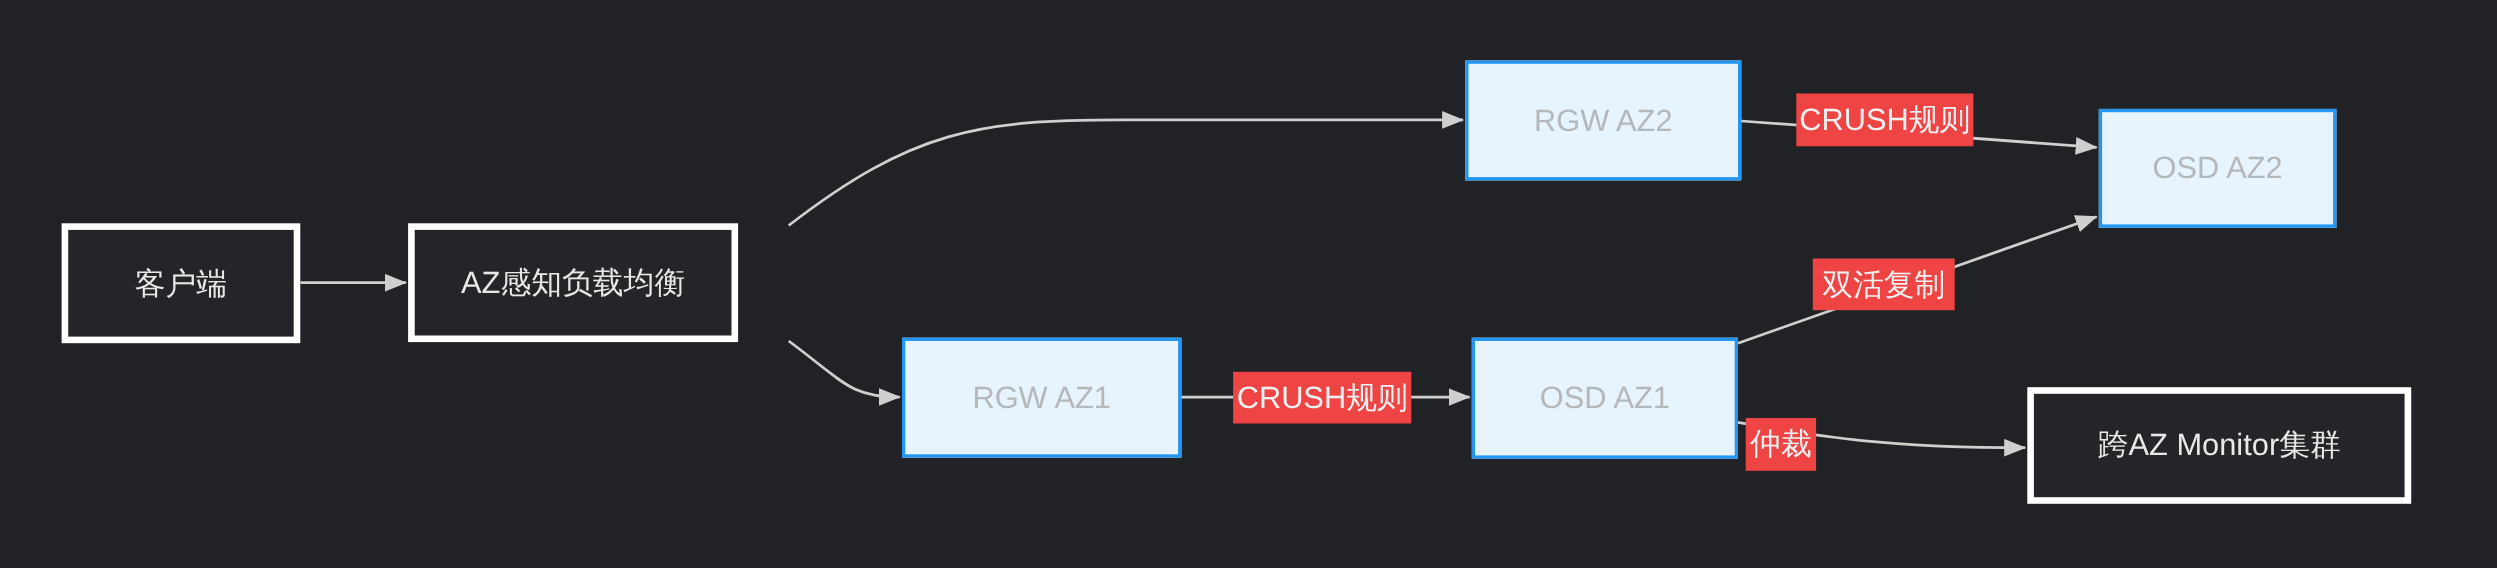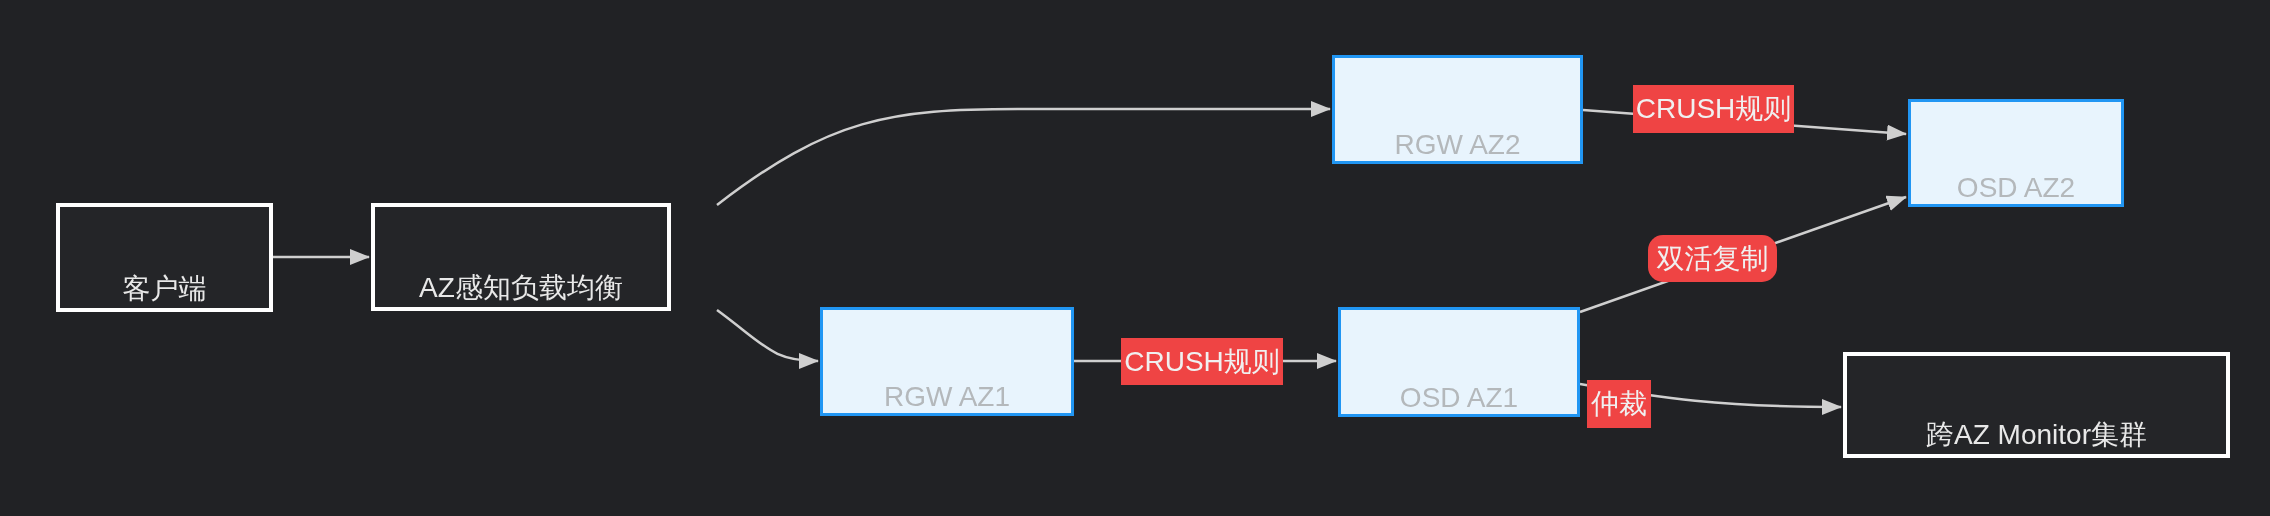--- a/index.html
+++ b/index.html
@@ -23,29 +23,29 @@
   }
   .edge {
     fill: none;
     stroke: #cfcfcf;
     stroke-width: 2.5;
   }
   .node {
     position: absolute;
     box-sizing: border-box;
     display: flex;
-    align-items: flex-end;
+    align-items: center;
     justify-content: center;
     font-size: 28px;
     text-align: center;
     white-space: nowrap;
   }
   .node-dark {
     background: #242528;
-    border: 4px solid #ffffff;
+    border: 6px solid #ffffff;
     color: #e8e8e8;
   }
   .node-blue {
     background: #e8f4fd;
     border: 3px solid #2196f3;
     color: #b4b8bb;
   }
   .edge-label {
     position: absolute;
     box-sizing: border-box;
@@ -57,25 +57,25 @@
     font-size: 28px;
     white-space: nowrap;
   }
   
   #node-client   { left: 56px;   top: 203px; width: 217px; height: 109px; }
   #node-lb       { left: 371px;  top: 203px; width: 300px; height: 108px; }
   #node-rgw-az2  { left: 1332px; top: 55px;  width: 251px; height: 109px; }
   #node-osd-az2  { left: 1908px; top: 99px;  width: 216px; height: 108px; }
   #node-rgw-az1  { left: 820px;  top: 307px; width: 254px; height: 109px; }
   #node-osd-az1  { left: 1338px; top: 307px; width: 242px; height: 110px; }
-  #node-monitor  { left: 1843px; top: 352px; width: 387px; height: 106px; }
+  #node-monitor  { left: 1843px; top: 352px; width: 349px; height: 106px; }
   
   #label-crush-top    { left: 1633px; top: 85px;  width: 161px; height: 48px; }
   #label-crush-bottom { left: 1121px; top: 338px; width: 162px; height: 47px; }
-  #label-dual         { left: 1648px; top: 235px; width: 129px; height: 47px; border-radius: 15px; }
+  #label-dual         { left: 1648px; top: 235px; width: 129px; height: 47px; }
   #label-arb          { left: 1587px; top: 380px; width: 64px;  height: 48px; }
 </style>
 </head>
 <body>
 
 <div id="canvas">
 
   <svg id="edges" viewBox="0 0 2270 516" xmlns="http://www.w3.org/2000/svg">
     <defs>
       <marker id="arrow" markerUnits="userSpaceOnUse" markerWidth="22" markerHeight="18" refX="19" refY="8" orient="auto">

